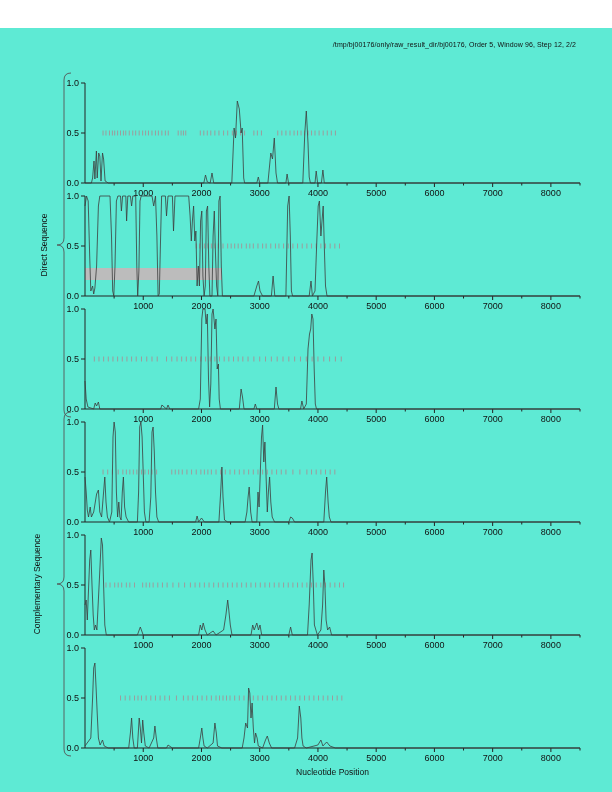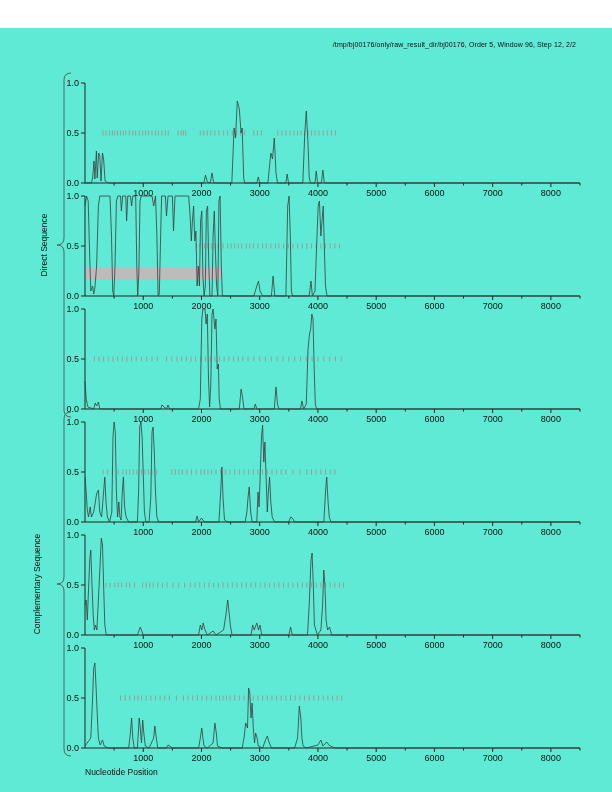--- a/index.html
+++ b/index.html
@@ -1,20 +1,20 @@
 <!DOCTYPE html>
 <html><head>
 <meta charset="utf-8">
 <style>
   html,body{margin:0;padding:0;background:#ffffff;}
   #page{position:relative;width:612px;height:792px;background:#5eead4;overflow:hidden;
         font-family:"Liberation Sans", sans-serif;color:#111;margin-top:28px;}
   #title{position:absolute;top:13px;left:0;width:576px;text-align:right;
          font-size:7px;letter-spacing:0.1px;color:#111;}
-  #xlabel{position:absolute;top:739px;left:85px;width:495px;text-align:left;
+  #xlabel{position:absolute;top:739px;left:85px;width:495px;text-align:center;
           font-size:8.5px;color:#111;}
   svg text{font-family:"Liberation Sans", sans-serif;}
 </style>
 </head>
 <body>
 
 <div id="page">
   <div id="title">/tmp/bj00176/only/raw_result_dir/bj00176, Order 5, Window 96, Step 12, 2/2</div>
   <svg id="chart-svg" width="612" height="792" viewBox="0 0 612 792">
       <g>

